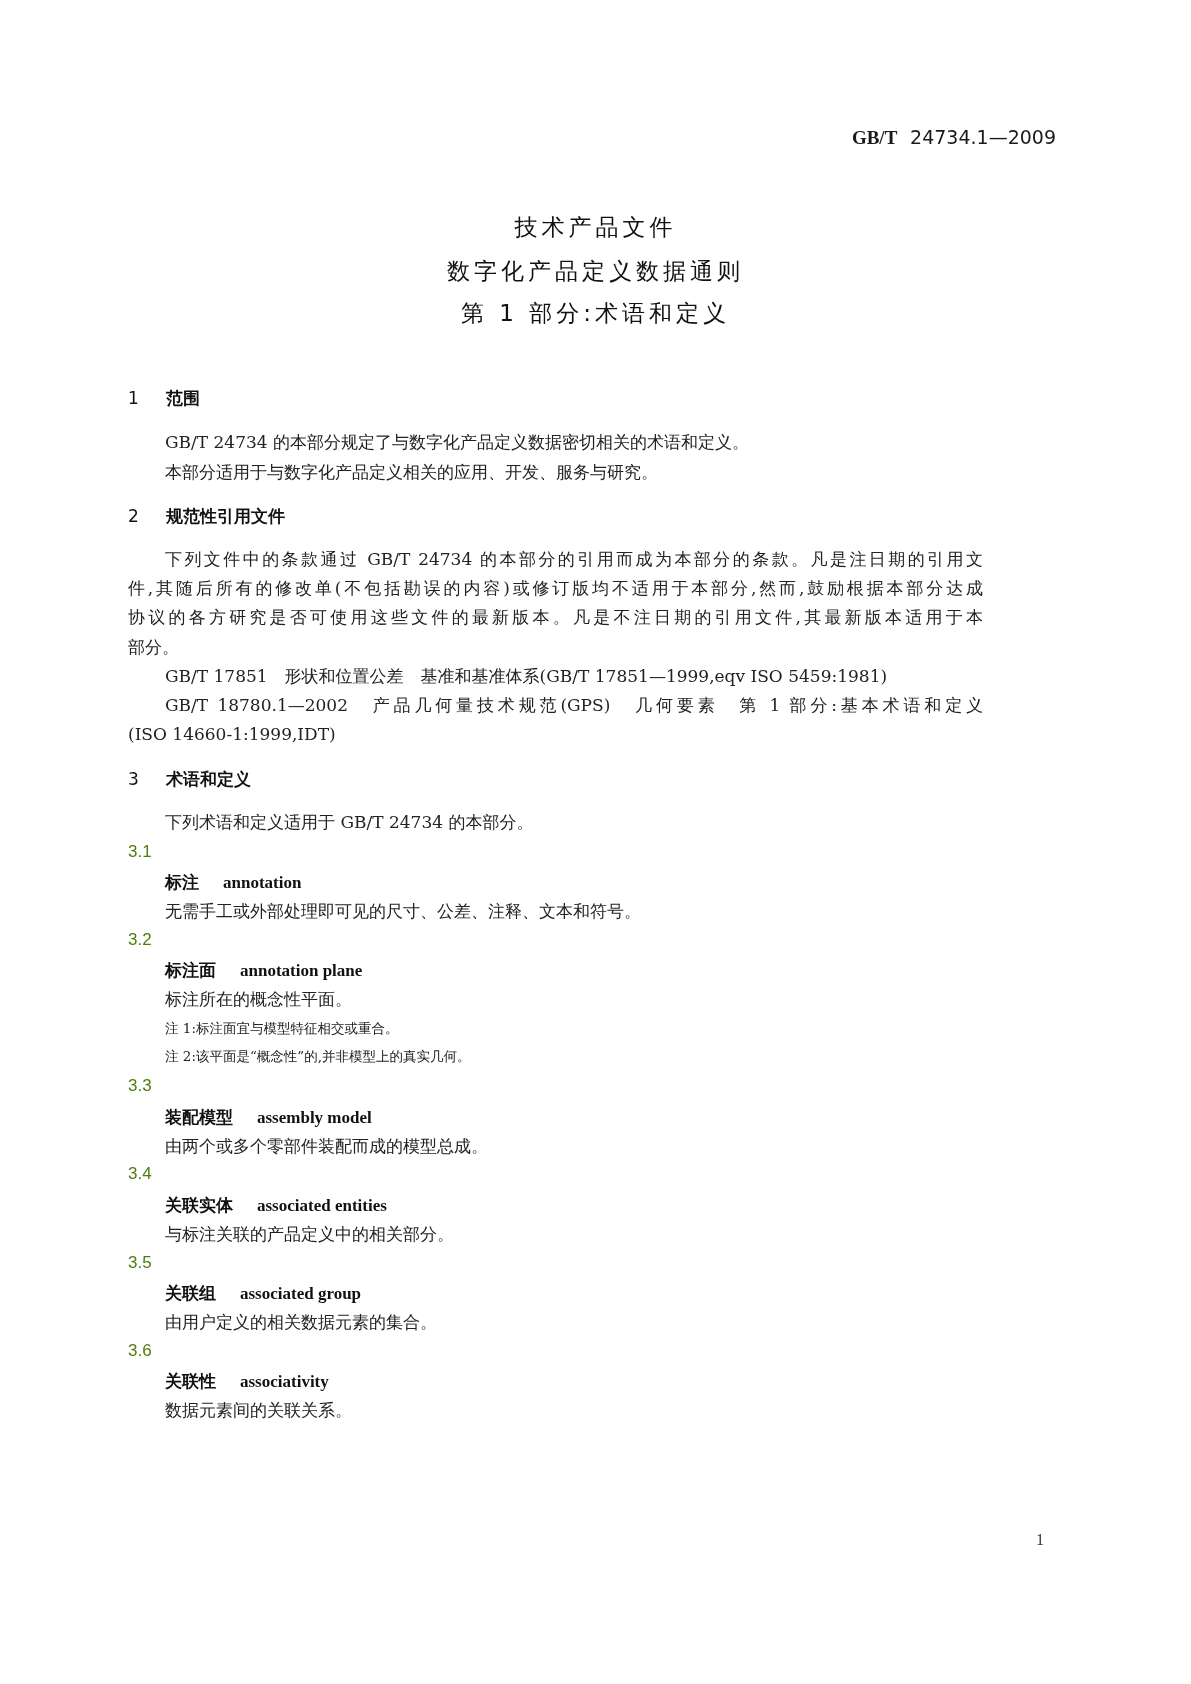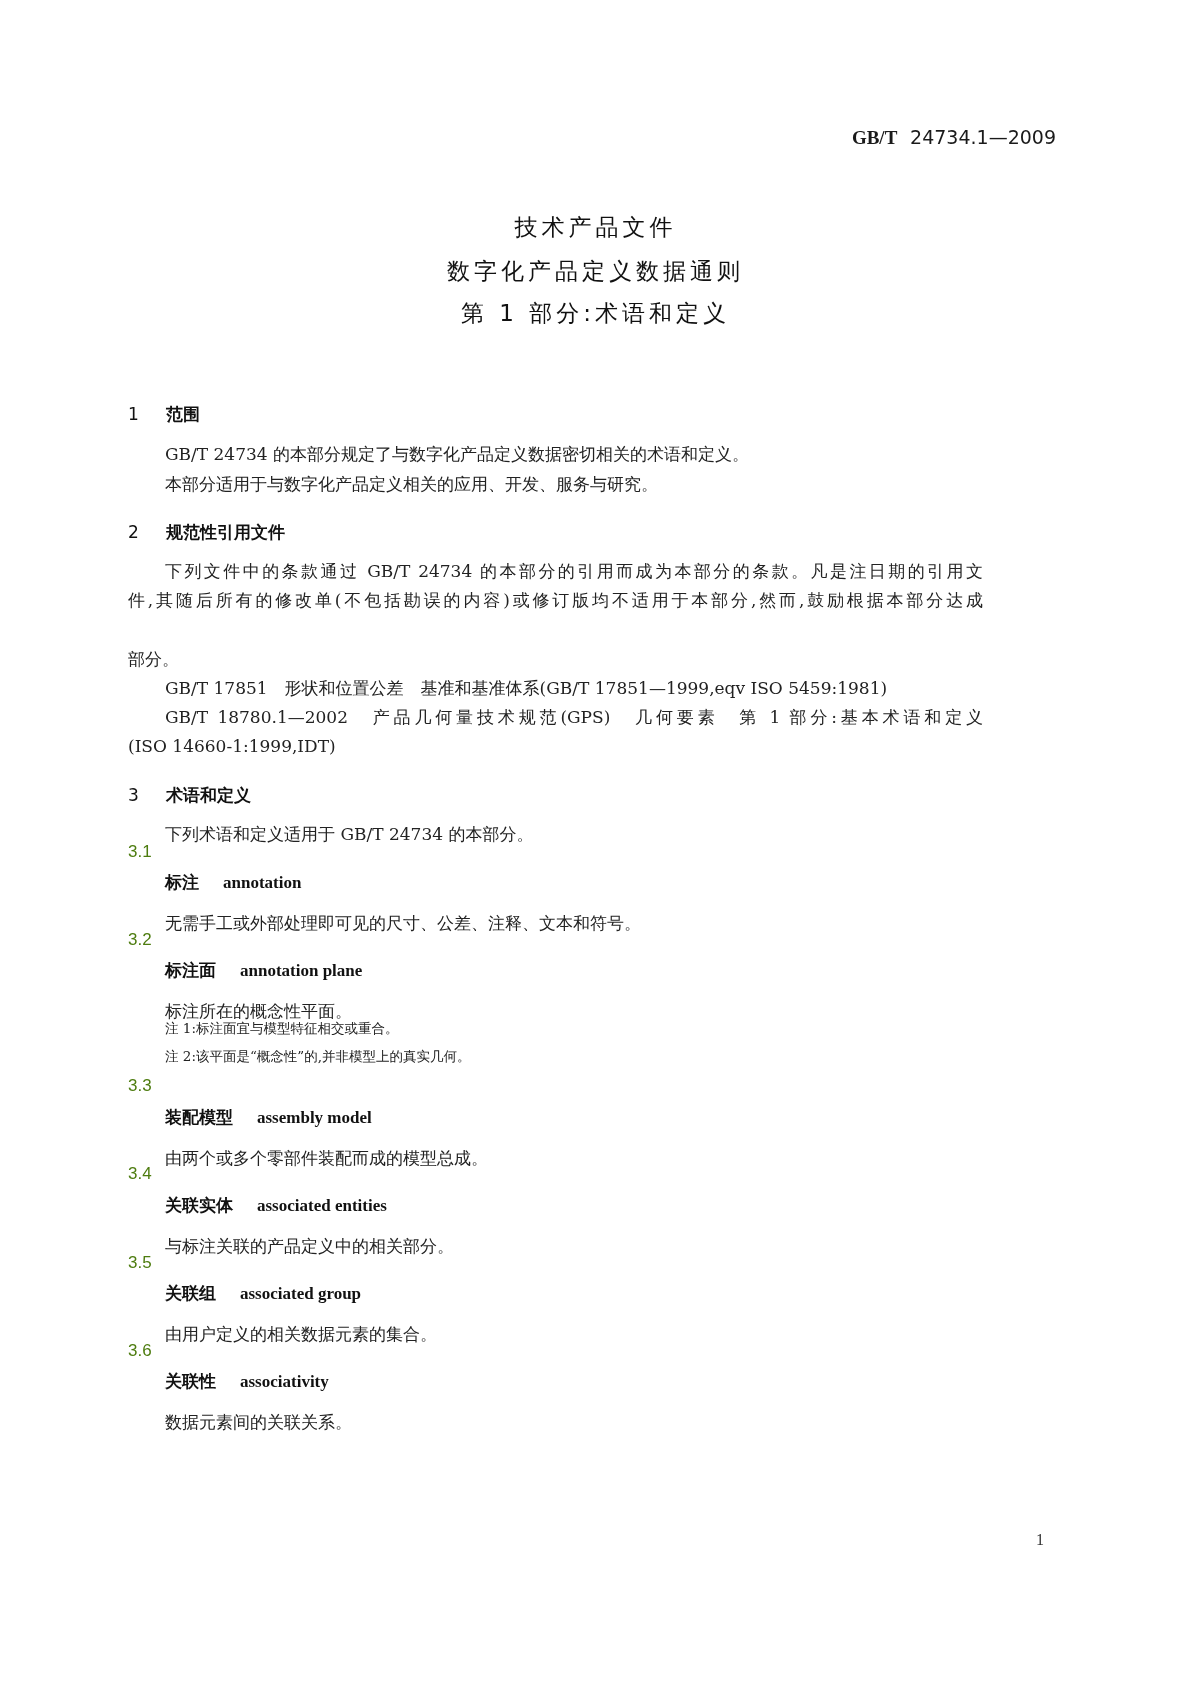--- a/index.html
+++ b/index.html
@@ -3,23 +3,23 @@
 <meta charset="utf-8">
 <style>
   html, body { margin: 0; padding: 0; background: #ffffff; }
   body { width: 1191px; height: 1684px; position: relative; overflow: hidden; color: #1a1a1a; }
   .page { position: absolute; left: 0; top: 0; width: 1191px; height: 1684px; background: #fff; }
   .abs { position: absolute; white-space: nowrap; }
   .std-code { right: 135px; top: 126px; font-size: 19px; }
   .std-code .b { font-weight: bold; font-family: Liberation Serif, serif; }
   .std-code .n { font-family: "DejaVu Sans", sans-serif; }
   .title { left: 0; width: 1191px; text-align: center; font-family: "DejaVu Sans", sans-serif; font-size: 23px; letter-spacing: 4px; color: #111; }
-  .h1 { font-family: "DejaVu Sans", sans-serif; font-size: 17px; font-weight: bold; color: #111; margin-top: 16px; }
+  .h1 { font-family: "DejaVu Sans", sans-serif; font-size: 17px; font-weight: bold; color: #111; }
   .h1 .num { font-weight: normal; display: inline-block; width: 38px; }
-  .p { font-family: "DejaVu Serif", serif; font-size: 17px; color: #222; margin-top: 12px; }
+  .p { font-family: "DejaVu Serif", serif; font-size: 17px; color: #222; }
   .just { white-space: normal; text-align: justify; text-align-last: justify; }
   .note { font-family: "DejaVu Serif", serif; font-size: 13.5px; color: #222; }
   .clause { font-family: Liberation Sans, sans-serif; font-size: 17px; color: #4d7c0f; }
   .term { font-size: 17px; font-weight: bold; color: #111; }
   .term .zh { font-family: Liberation Mono, monospace; }
   .term .en { font-family: "Liberation Serif", serif; margin-left: 24px; }
   .pageno { font-family: "Liberation Serif", serif; font-size: 16px; color: #333; }
 </style>
 </head>
 <body>
@@ -39,20 +39,21 @@
     <span class="num">1</span><span>范围</span>
   </div>
   <div class="abs p" style="left:165px; top:431px">GB/T 24734 的本部分规定了与数字化产品定义数据密切相关的术语和定义。</div>
   <div class="abs p" style="left:165px; top:461px">本部分适用于与数字化产品定义相关的应用、开发、服务与研究。</div>
 
   <div class="abs h1" style="left:128px; top:505px">
     <span class="num">2</span><span>规范性引用文件</span>
   </div>
   <div class="abs p just" style="left:165px; top:548px; width:818px">下列文件中的条款通过 GB/T 24734 的本部分的引用而成为本部分的条款。凡是注日期的引用文</div>
   <div class="abs p just" style="left:128px; top:577px; width:855px">件,其随后所有的修改单(不包括勘误的内容)或修订版均不适用于本部分,然而,鼓励根据本部分达成</div>
+  <div class="abs p just" style="left:128px; top:606px; width:855px">协议的各方研究是否可使用这些文件的最新版本。凡是不注日期的引用文件,其最新版本适用于本</div>
   <div class="abs p" style="left:128px; top:636px">部分。</div>
   <div class="abs p" style="left:165px; top:665px">GB/T 17851　形状和位置公差　基准和基准体系(GB/T 17851—1999,eqv ISO 5459:1981)</div>
   <div class="abs p just" style="left:165px; top:694px; width:818px">GB/T 18780.1—2002　产品几何量技术规范(GPS)　几何要素　第 1 部分:基本术语和定义</div>
   <div class="abs p" style="left:128px; top:724px">(ISO 14660-1:1999,IDT)</div>
 
   <div class="abs h1" style="left:128px; top:768px">
     <span class="num">3</span><span>术语和定义</span>
   </div>
   <div class="abs p" style="left:165px; top:811px">下列术语和定义适用于 GB/T 24734 的本部分。</div>
 

